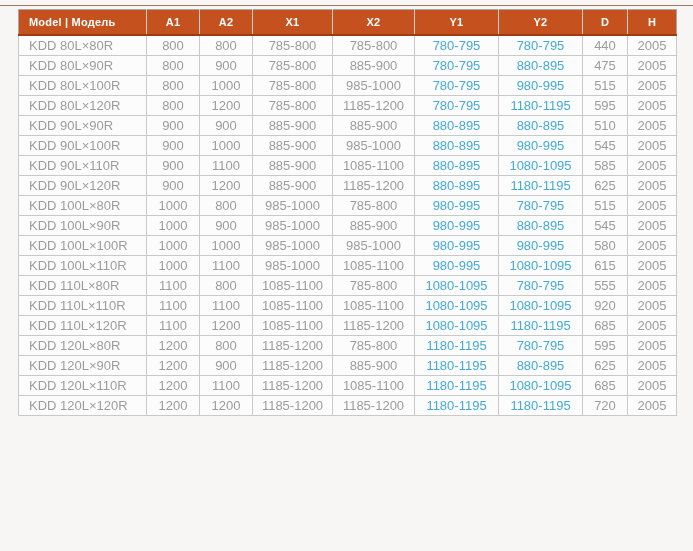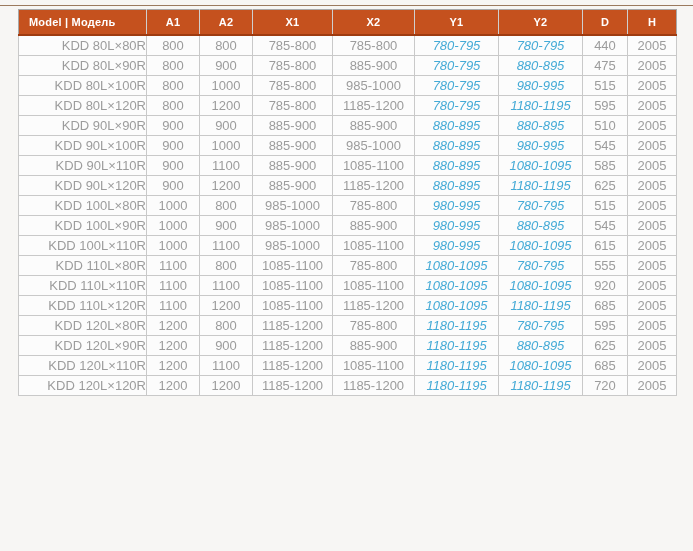--- a/index.html
+++ b/index.html
@@ -46,26 +46,25 @@
     color: var(--body-text, #9c9c9c);
     height: 19px;
     text-align: center;
     border: 1px solid var(--grid-line, #c9c9c9);
     padding: 0;
     background: #fcfcfc;
     white-space: nowrap;
     overflow: hidden;
   }
   table.spec td.model {
-    text-align: right;
+    text-align: left;
     padding-left: 10px;
   }
   table.spec td.blue {
     color: var(--accent-blue, #44aad6);
-    font-style: italic;
   }
 </style>
 </head>
 <body>
 
 <div class="top-rule"></div>
 
 <table class="spec">
   <colgroup>
     <col style="width:128px">
@@ -196,20 +195,31 @@
         <td>1000</td>
         <td>900</td>
         <td>985-1000</td>
         <td>885-900</td>
         <td class="blue">980-995</td>
         <td class="blue">880-895</td>
         <td>545</td>
         <td>2005</td>
       </tr>
       <tr>
+        <td class="model">KDD 100L×100R</td>
+        <td>1000</td>
+        <td>1000</td>
+        <td>985-1000</td>
+        <td>985-1000</td>
+        <td class="blue">980-995</td>
+        <td class="blue">980-995</td>
+        <td>580</td>
+        <td>2005</td>
+      </tr>
+      <tr>
         <td class="model">KDD 100L×110R</td>
         <td>1000</td>
         <td>1100</td>
         <td>985-1000</td>
         <td>1085-1100</td>
         <td class="blue">980-995</td>
         <td class="blue">1080-1095</td>
         <td>615</td>
         <td>2005</td>
       </tr>

